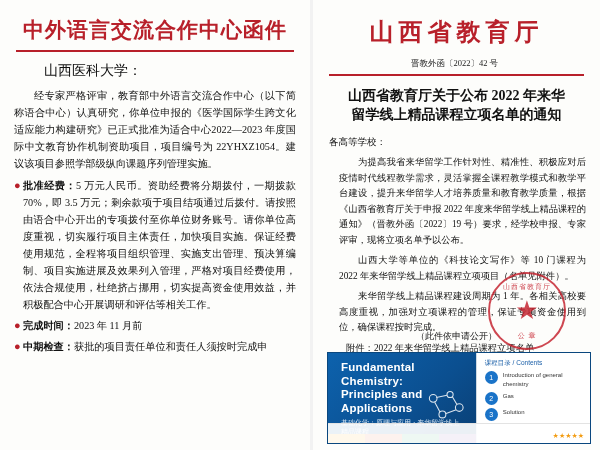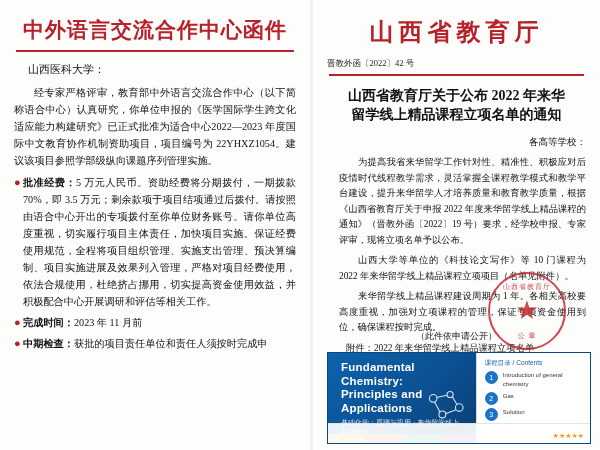--- a/index.html
+++ b/index.html
@@ -51,23 +51,23 @@
   }
   .doc-title {
     text-align: center;
     font-size: 11.5px;
     font-weight: bold;
     line-height: 18px;
     color: #111;
     margin: 2px 10px 12px 10px;
   }
   .doc-recipient {
-    font-size: 11px;
-    color: #111;
-    margin: 0 0 7px 2px;
+    font-size: 14px;
+    color: #111;
+    margin: 0 0 7px 18px;
     padding-left: 12px;
   }
   .para {
     font-size: 10.2px;
     line-height: 17px;
     color: #111;
     text-align: justify;
     margin: 0 0 5px 0;
     text-indent: 0;
   }
@@ -111,21 +111,21 @@
   .r-letterhead {
     text-align: center;
     color: #b8202a;
     font-weight: bold;
     font-size: 24px;
     letter-spacing: 5px;
     margin-top: 6px;
     white-space: nowrap;
   }
   .r-docnum {
-    text-align: left;
+    text-align: center;
     font-size: 8.5px;
     color: #222;
     margin: 10px 4px 4px 0;
   }
   .r-rule {
     height: 2px;
     background: #b8202a;
     margin: 4px 2px 10px 2px;
   }
   .r-title {
@@ -133,21 +133,20 @@
     font-size: 14px;
     font-weight: bold;
     line-height: 19px;
     color: #111;
     margin: 4px 14px 12px 14px;
   }
   .r-recipient {
     font-size: 9.5px;
     color: #111;
     margin: 0 0 6px 2px;
-    text-align: right;
   }
   .r-para {
     font-size: 9.3px;
     line-height: 15.5px;
     color: #111;
     text-align: justify;
     margin: 0 0 5px 12px;
   }
   .r-para.indent {
     text-indent: 19px;

